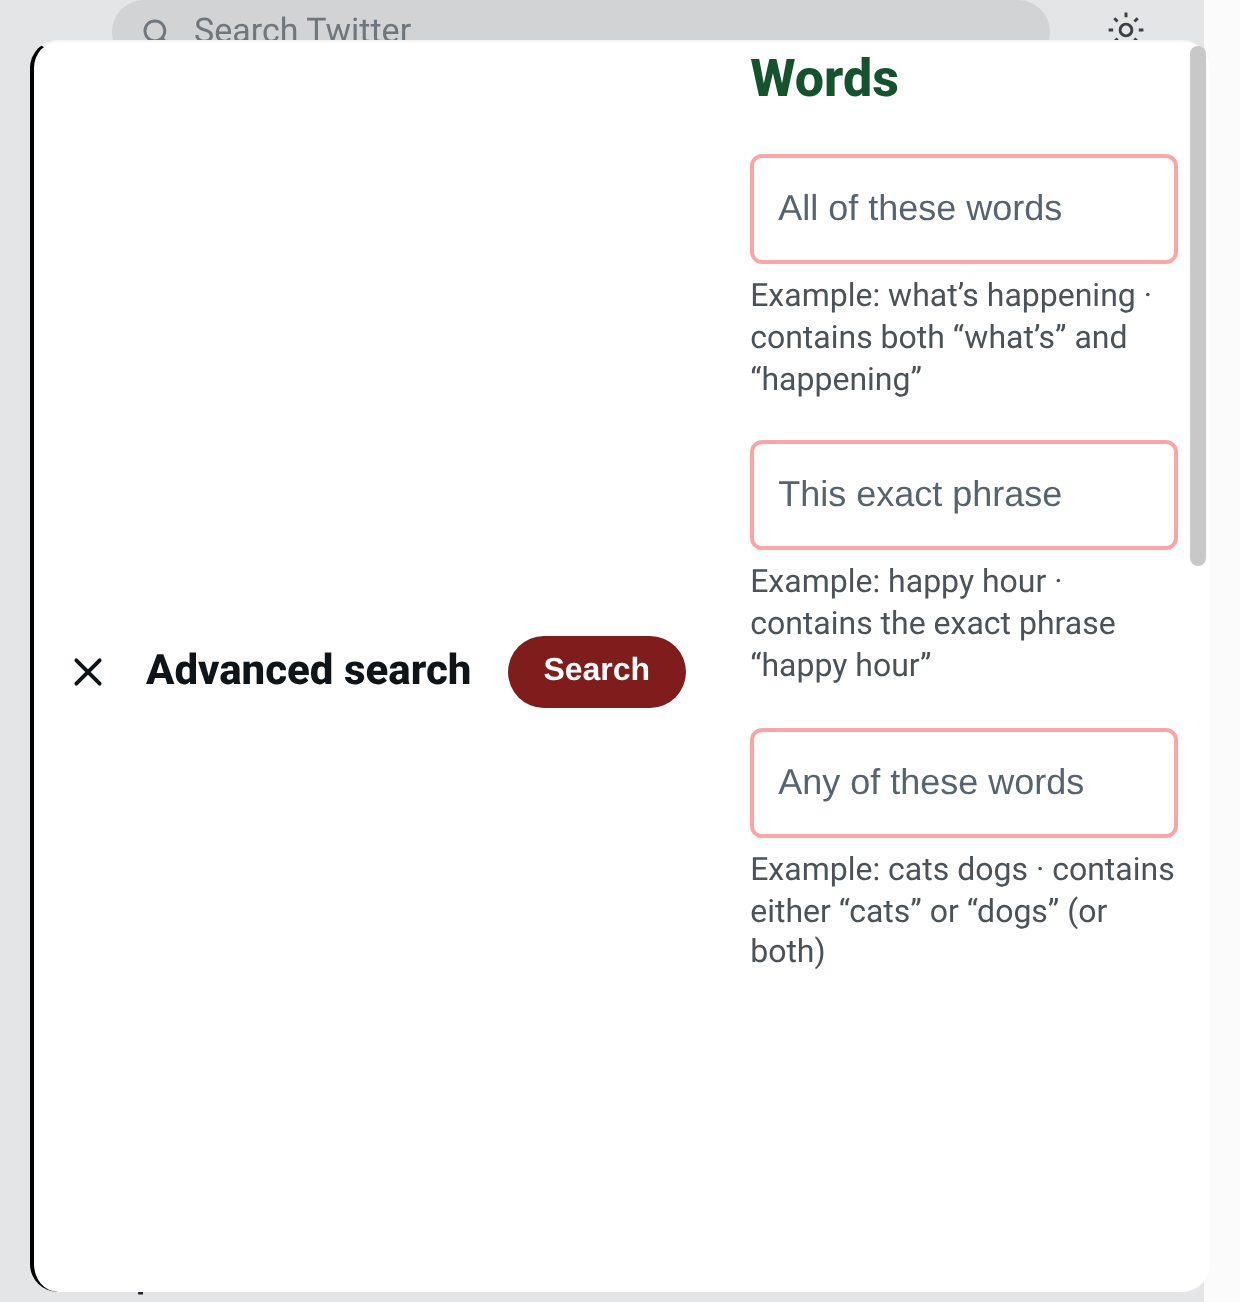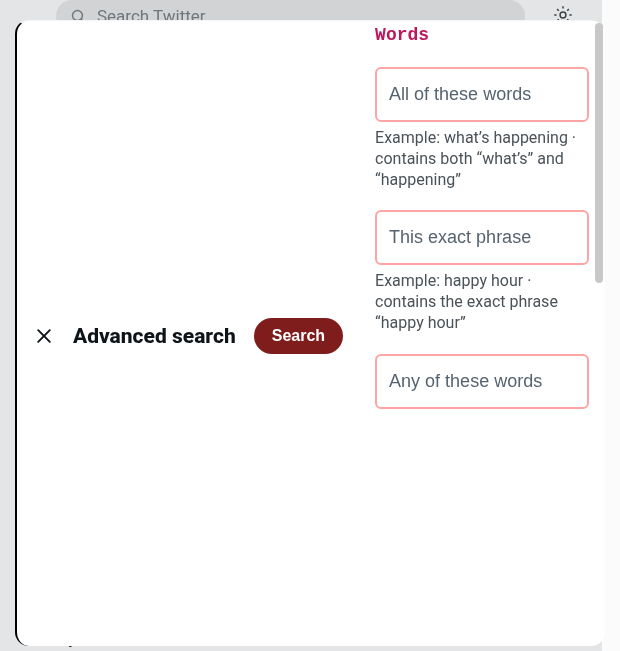--- a/index.html
+++ b/index.html
@@ -102,25 +102,24 @@
     }
     .modal-scroll {
       flex: 1;
       overflow: hidden;
       position: relative;
     }
     .modal-body {
       padding: 0 16px 0 16px;
     }
     .section-title {
-      font-size: 18px;
+      font-size: 26px;
       font-weight: 800;
-      color: #be185d;
+      color: #14532d;
       margin: 4px 0 22px 0;
-      font-family: Liberation Mono, monospace;
     }
     .field-block { margin-bottom: 20px; }
     .field-input {
       width: 100%;
       border: 2px solid #fca5a5;
       border-radius: 6px;
       padding: 15px 12px;
       font-size: 18px;
       color: #566370;
       background: #fff;
@@ -184,19 +183,20 @@
         <div class="field-example">Example: what’s happening · contains both “what’s” and “happening”</div>
       </div>
 
       <div class="field-block">
         <input class="field-input" placeholder="This exact phrase" style="">
         <div class="field-example">Example: happy hour · contains the exact phrase “happy hour”</div>
       </div>
 
       <div class="field-block">
         <input class="field-input" placeholder="Any of these words" style="">
+        <div class="field-example">Example: cats dogs · contains either “cats” or “dogs” (or both)</div>
       </div>
 
 
     </div>
     <div class="scroll-track"></div>
   </div>
 </div>
 
 </body></html>

